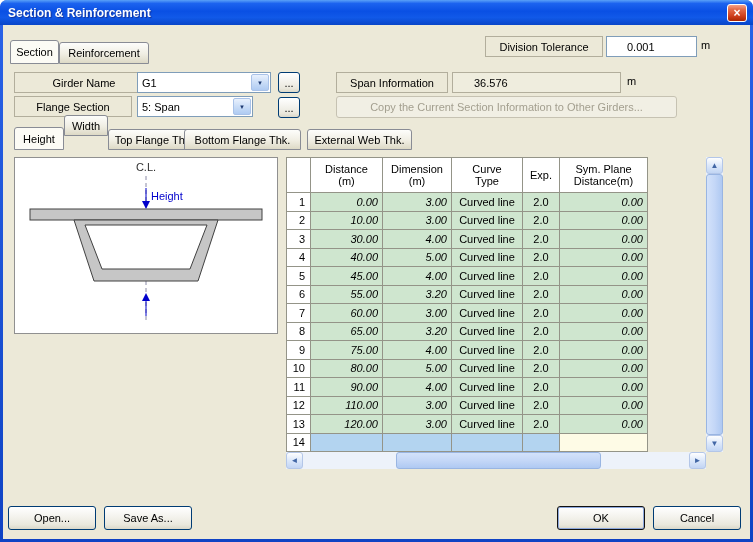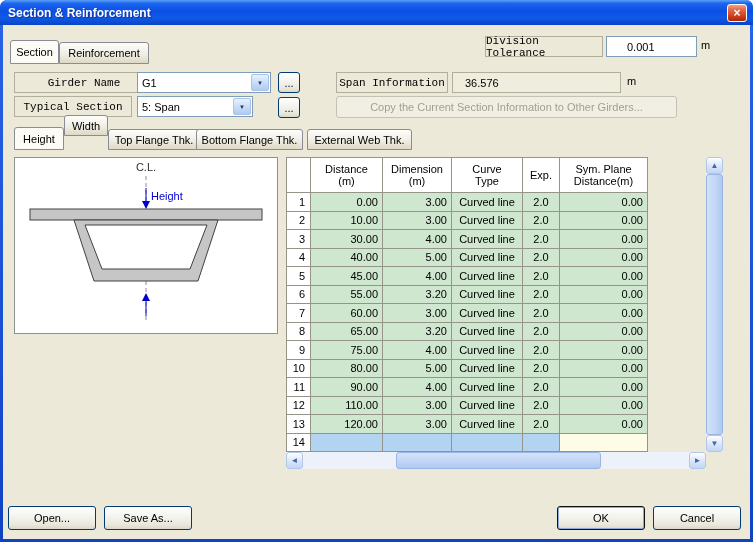--- a/index.html
+++ b/index.html
@@ -11,41 +11,41 @@
   .title{color:#fff;font-size:12px;font-weight:bold;padding-left:8px;text-shadow:1px 1px 1px #10309A;}
   .close{position:absolute;top:4px;right:6px;width:20px;height:18px;border:1px solid #FFF;border-radius:3px;
           background:linear-gradient(180deg,#F5A088 0%,#E36A48 28%,#CE3E1C 70%,#AA2500 100%);
           color:#fff;font-size:12px;font-weight:bold;display:flex;align-items:center;justify-content:center;box-sizing:border-box;}
   .client{position:absolute;left:3px;top:25px;width:747px;height:514px;background:#ECE9D8;}
   .abs{position:absolute;box-sizing:border-box;}
   .tab{border:1px solid #898C95;border-radius:3px 3px 0 0;
        background:linear-gradient(180deg,#FDFDFB 0%,#F0EEE3 55%,#DDD9C6 100%);
        display:flex;align-items:center;justify-content:center;color:#000;}
   .tab.active{background:#FCFBF5;}
-  .label-box{border:1px solid #B2AE9C;background:#ECE9D8;display:flex;align-items:center;justify-content:center;font-family:Liberation Mono, monospace;}
-  .display-box{border:1px solid #B2AE9C;background:#EFEDDE;display:flex;align-items:center;padding-left:12px;}
+  .label-box{border:1px solid #B2AE9C;background:#ECE9D8;display:flex;align-items:center;justify-content:center;}
+  .display-box{border:1px solid #B2AE9C;background:#EFEDDE;display:flex;align-items:center;padding-left:21px;}
   .edit{background:#fff;border:1px solid #7F9DB9;display:flex;align-items:center;padding-left:20px;}
   .combo{background:#fff;border:1px solid #7F9DB9;}
   .combo-text{position:absolute;left:4px;top:0;bottom:0;display:flex;align-items:center;}
   .combo-btn{position:absolute;top:1px;right:1px;bottom:1px;width:16px;
        background:linear-gradient(180deg,#E9F1FD 0%,#CADDF7 50%,#AFCBF2 100%);
        border:1px solid #A9C2E8;border-radius:2px;display:flex;align-items:center;justify-content:center;color:#1C3870;font-size:6px;}
   .btn{border:1px solid #003C74;border-radius:3px;
        background:linear-gradient(180deg,#FFFFFF 0%,#F5F4EF 40%,#EAE8DD 80%,#DBD8C9 100%);
        display:flex;align-items:center;justify-content:center;font-family:inherit;font-size:11px;color:#000;padding:0;}
   .btn.default{border:1px solid #111;box-shadow:inset 0 0 0 1px #8DA8DC;}
   .btn.disabled{border:1px solid #C6C2B2;background:#F1EFE4;color:#A39F8F;box-shadow:none;}
   .diagram{background:#fff;border:1px solid #909090;}
   .grid-table{border-collapse:collapse;table-layout:fixed;}
   .grid-table th,.grid-table td{border:1px solid #949488;font-weight:normal;padding:0 4px;white-space:nowrap;overflow:hidden;font-size:11px;}
   .grid-table thead th{background:#FFF;height:34px;text-align:center;padding:0 2px;}
   .grid-table thead div{line-height:12px;}
   .grid-table td{height:17.5px;background:#CFE6CF;color:#000;}
   td.rownum{background:#FFF;text-align:right;padding-right:5px;}
-  td.col-num{text-align:right;}
+  td.col-num{text-align:right;font-style:italic;}
   td.col-curve{text-align:center;}
   td.col-exp{text-align:center;}
   tr.entry td:not(.rownum){background:#B3D4F0;}
   tr.entry td.sym{background:#FEFBE6;}
   .vscroll,.hscroll{background:#EDF2FA;}
   .sb-btn{position:absolute;width:17px;height:17px;box-sizing:border-box;border:1px solid #B3C6E8;border-radius:3px;
        background:linear-gradient(180deg,#FEFEFE 0%,#DCE8FA 50%,#C2D5F4 100%);
        color:#4166A5;display:flex;align-items:center;justify-content:center;font-size:8px;line-height:1;}
   .vthumb{position:absolute;left:0;right:0;top:17px;bottom:17px;
        background:linear-gradient(90deg,#D3E2FA 0%,#C4D7F7 50%,#AFC9F2 100%);
@@ -81,35 +81,35 @@
     <span class="combo-btn">
         <span>▼</span>
       </span>
   </div>
   <button class="abs btn" style="left:278px;top:72px;width:22px;height:21px">...</button>
 
   <div class="abs label-box" style="left:336px;top:72px;width:112px;height:21px">Span Information</div>
   <div class="abs display-box" style="left:452px;top:72px;width:169px;height:21px">36.576</div>
   <div class="abs" style="left:627px;top:75px">m</div>
 
-  <div class="abs label-box" style="left:14px;top:96px;width:118px;height:21px">Typical Section</div>
+  <div class="abs label-box" style="left:14px;top:96px;width:118px;height:21px">Flange Section</div>
   <div class="abs combo" style="left:137px;top:96px;width:116px;height:21px">
     <span class="combo-text">5: Span</span>
     <span class="combo-btn">
         <span>▼</span>
       </span>
   </div>
   <button class="abs btn" style="left:278px;top:97px;width:22px;height:21px">...</button>
 
   <button class="abs btn disabled" style="left:336px;top:96px;width:341px;height:22px" disabled="">Copy the Current Section Information to Other Girders...</button>
 
   <div class="abs tab active" style="left:14px;top:127px;width:50px;height:23px">Height</div>
   <div class="abs tab" style="left:64px;top:115px;width:44px;height:21px">Width</div>
   <div class="abs tab" style="left:108px;top:129px;width:92px;height:21px">Top Flange Thk.</div>
-  <div class="abs tab" style="left:196px;top:129px;width:107px;height:21px">Bottom Flange Thk.</div>
+  <div class="abs tab" style="left:184px;top:129px;width:117px;height:21px">Bottom Flange Thk.</div>
   <div class="abs tab" style="left:307px;top:129px;width:105px;height:21px">External Web Thk.</div>
 
   <div class="abs diagram" style="left:14px;top:157px;width:264px;height:177px">
     <svg width="262" height="175" viewBox="0 0 262 175">
       <text x="131" y="13" text-anchor="middle" font-size="11" fill="#303030">C.L.</text>
       <line x1="131" y1="18" x2="131" y2="162" stroke="#8A8AA6" stroke-width="1" stroke-dasharray="4,3"></line>
       <rect x="15" y="51" width="232" height="11" fill="#C6C6C6" stroke="#404040"></rect>
       <polygon points="59,62 203,62 183,123 79,123" fill="#C6C6C6" stroke="#404040"></polygon>
       <polygon points="70,67 192,67 175,111 87,111" fill="#FFFFFF" stroke="#404040"></polygon>
       <line x1="131" y1="30" x2="131" y2="44" stroke="#0000CC"></line>

